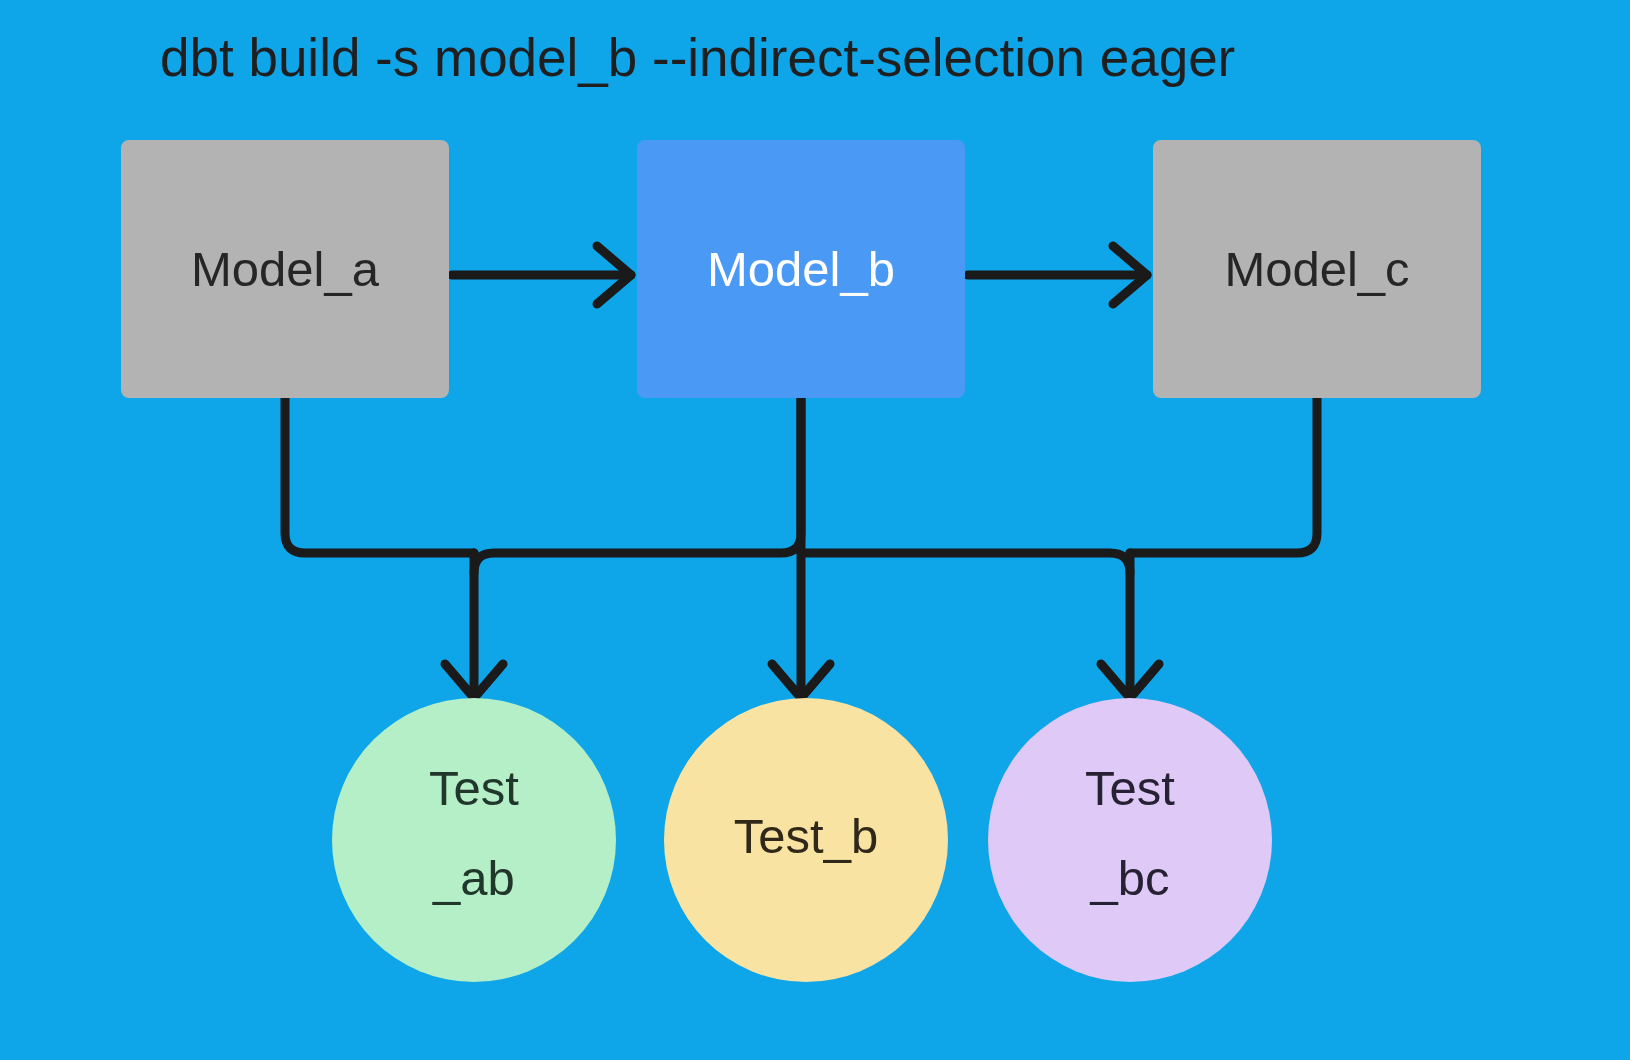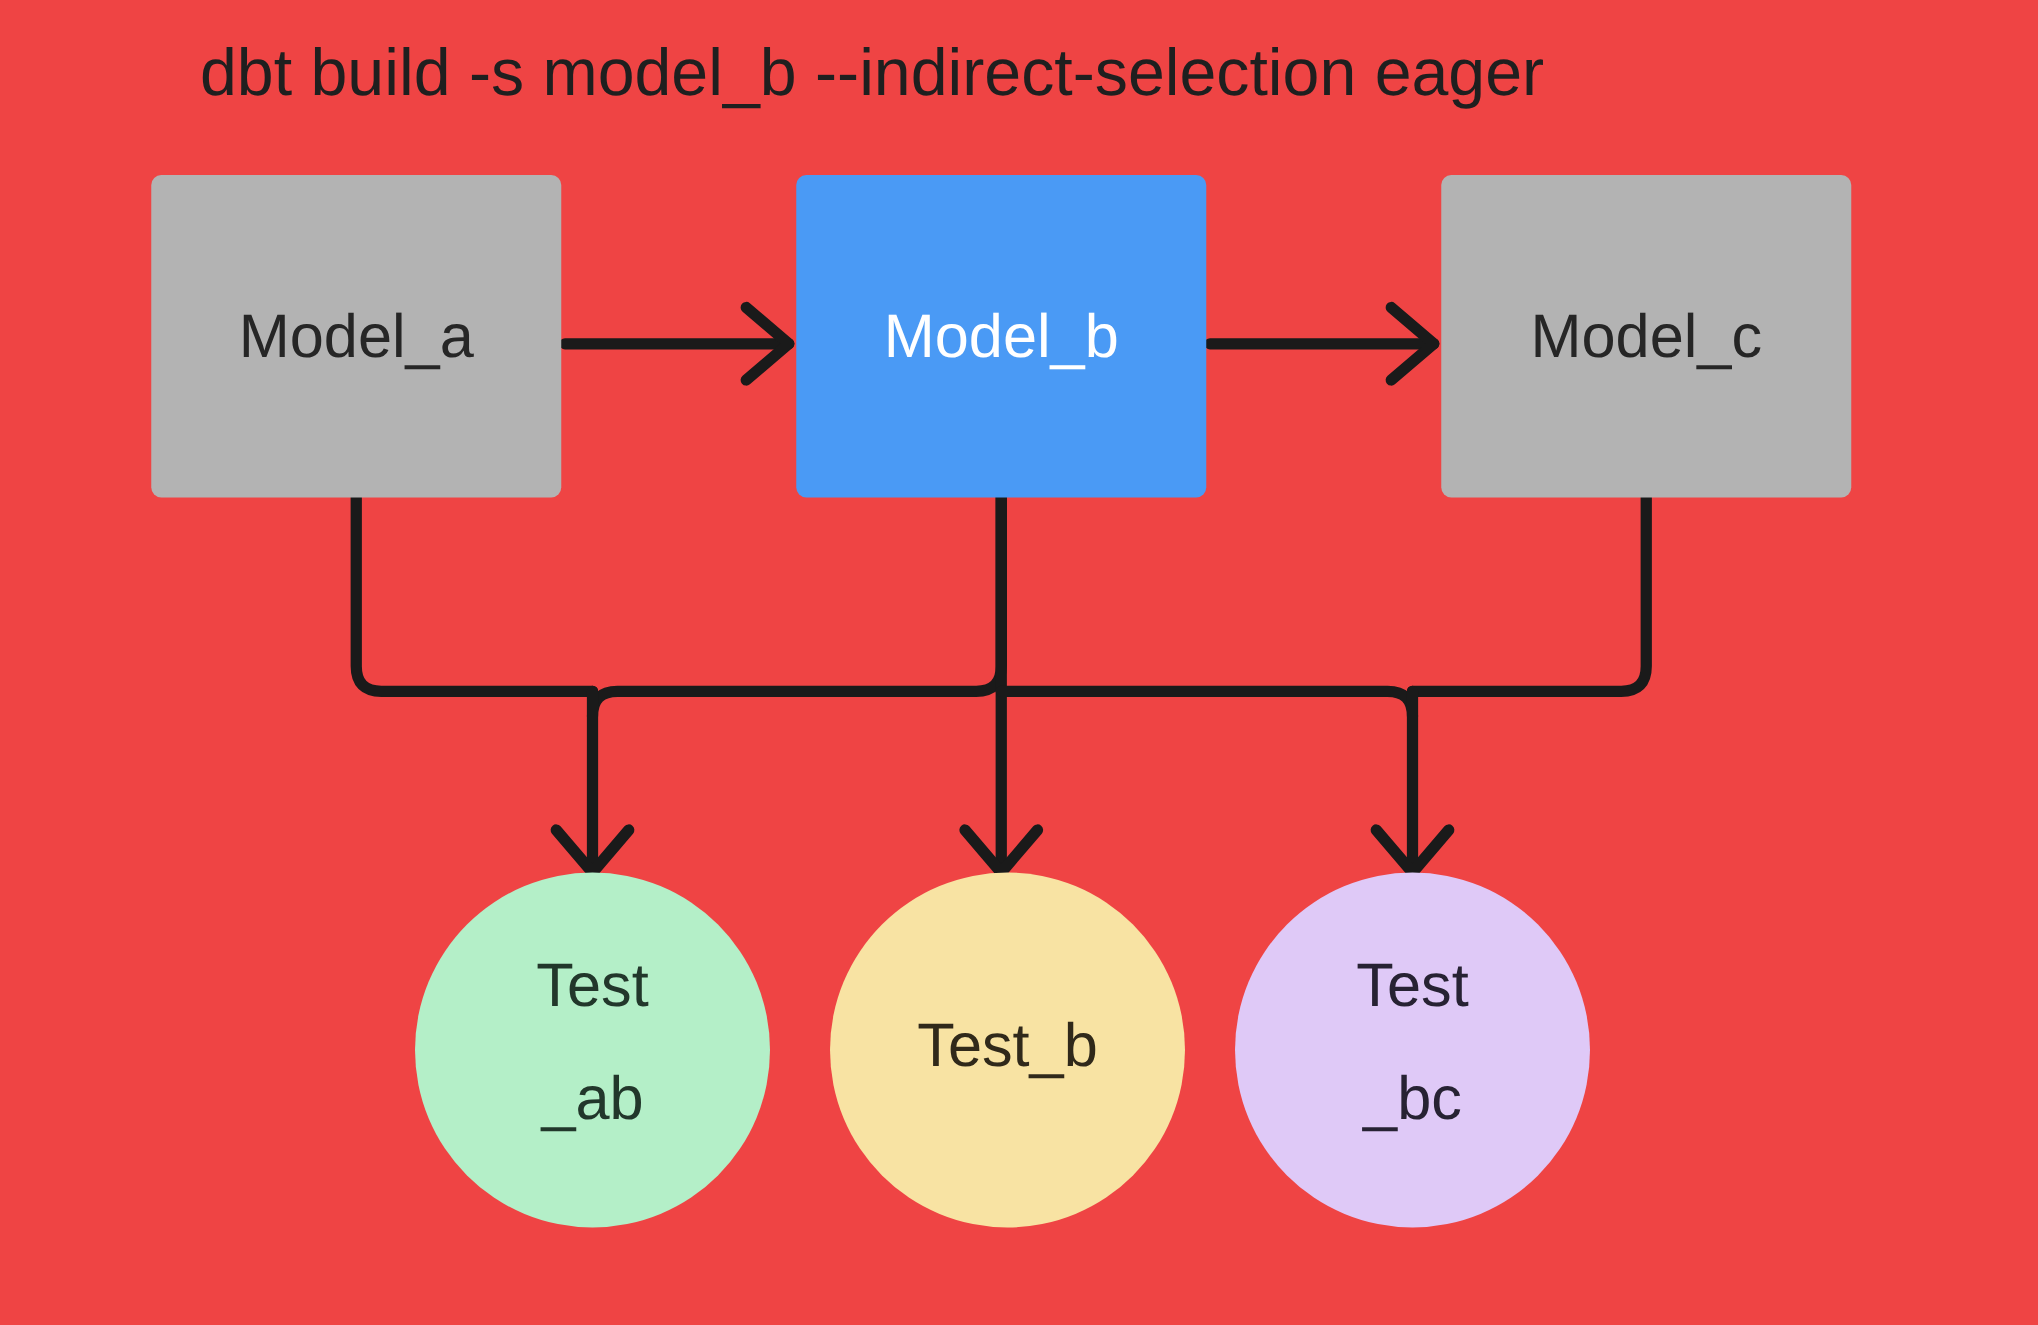--- a/index.html
+++ b/index.html
@@ -10,21 +10,21 @@
   body {
     width: 1630px;
     height: 1060px;
     font-family: "Liberation Sans", sans-serif;
     overflow: hidden;
   }
   #diagram-root {
     position: relative;
     width: 1630px;
     height: 1060px;
-    background: #ef4444;
+    background: #0ea5e9;
   }
   svg.canvas {
     position: absolute;
     top: 0;
     left: 0;
     width: 1630px;
     height: 1060px;
     display: block;
   }
   .node-label {

